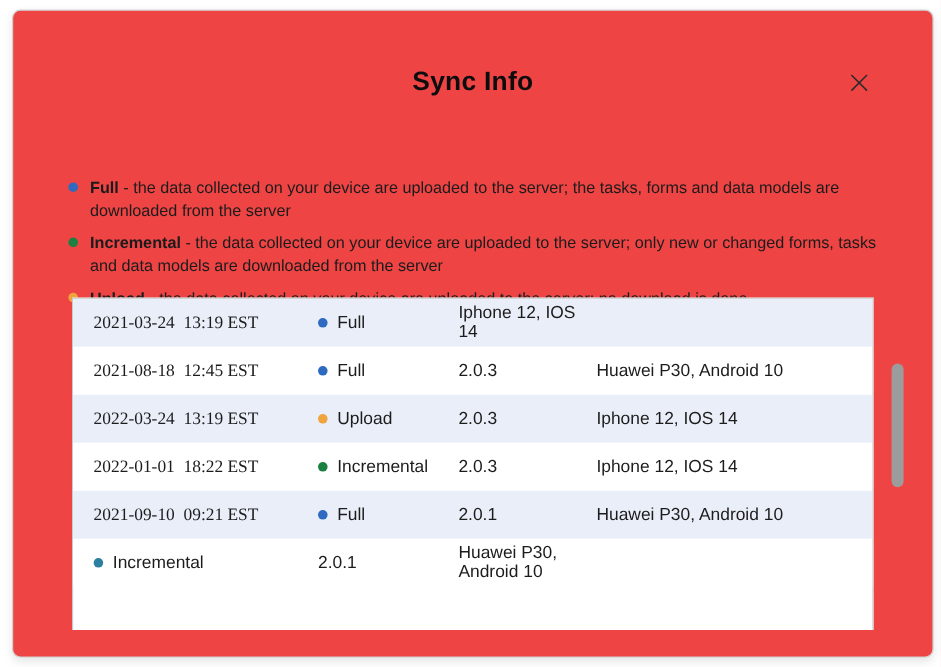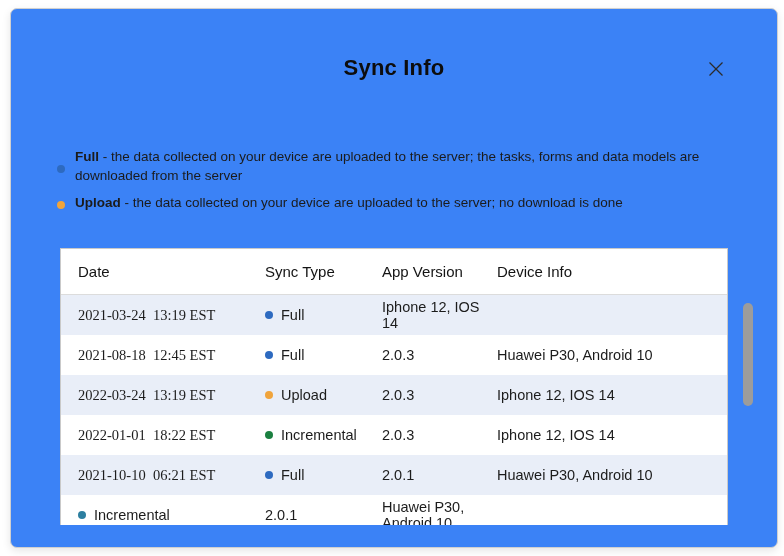--- a/index.html
+++ b/index.html
@@ -1,21 +1,21 @@
 <!DOCTYPE html>
 <html><head>
 <meta charset="utf-8">
 <style>
   * { margin: 0; padding: 0; box-sizing: border-box; }
   html, body { width: 784px; height: 556px; background: #fff; }
   body { font-family: "Liberation Sans", sans-serif; color: #1d1d1f; position: relative; overflow: hidden; }
 
   .modal {
     position: absolute; left: 10px; top: 8px; width: 768px; height: 540px;
-    background: #3b82f6; border: 1px solid #d0d0d0; border-radius: 7px;
+    background: #ef4444; border: 1px solid #d0d0d0; border-radius: 7px;
     box-shadow: 0 3px 8px rgba(0,0,0,0.10);
   }
 
   .modal-title {
     position: absolute; left: 0; top: 46px; width: 100%;
     text-align: center; font-size: 22px; font-weight: 700; color: #0d0d0d;
     letter-spacing: 0.2px;
   }
   .close-btn {
     position: absolute; left: 694px; top: 49px; width: 22px; height: 22px;
@@ -24,21 +24,21 @@
   }
 
   .banner {
     position: absolute; left: 18px; top: 92px; width: 730px; height: 31px;
     background: #f4f4f4; border-radius: 2px;
     display: flex; align-items: center; padding-left: 30px;
   }
   .banner-text { font-size: 15px; font-weight: 700; color: #8f8f8f; }
 
   .legend { position: absolute; left: 46px; top: 138px; width: 692px; }
-  .legend-item { display: flex; align-items: center; margin-bottom: 8px; }
+  .legend-item { display: flex; align-items: flex-start; margin-bottom: 8px; }
   .legend-item .dot { margin-top: 5px; flex: 0 0 auto; }
   .legend-text { margin-left: 10px; font-size: 13.5px; line-height: 19px; color: #1b1b1b; }
   .legend-text b { font-weight: 700; }
 
   .dot {
     display: inline-block; width: 8px; height: 8px; border-radius: 50%;
     background: #2d6ac0;
   }
 
   .table-wrap {
@@ -79,34 +79,32 @@
     </svg>
   </button>
 
 
   <div class="legend" id="legend">
   <div class="legend-item">
     <span class="dot" style="background: rgb(45, 106, 192);"></span>
     <span class="legend-text"><b class="term">Full</b><span class="desc"> - the data collected on your device are uploaded to the server; the tasks, forms and data models are downloaded from the server</span></span>
   </div>
 
+  <div class="legend-item">
+    <span class="dot" style="background: rgb(27, 128, 64);"></span>
+    <span class="legend-text"><b class="term">Incremental</b><span class="desc"> - the data collected on your device are uploaded to the server; only new or changed forms, tasks and data models are downloaded from the server</span></span>
+  </div>
 
   <div class="legend-item">
     <span class="dot" style="background: rgb(240, 164, 60);"></span>
     <span class="legend-text"><b class="term">Upload</b><span class="desc"> - the data collected on your device are uploaded to the server; no download is done</span></span>
   </div>
 </div>
 
   <div class="table-wrap">
-    <div class="thead">
-      <div class="th">Date</div>
-      <div class="th">Sync Type</div>
-      <div class="th">App Version</div>
-      <div class="th">Device Info</div>
-    </div>
     <div id="tbody">
   <div class="trow">
     <div class="td date">2021-03-24  13:19 EST</div>
     <div class="td sync">
       <span class="dot" style="background: rgb(45, 106, 192);"></span>
       <span class="sync-label">Full</span>
     </div>
     <div class="td dev">Iphone 12, IOS 14</div>
   </div>
 
@@ -134,21 +132,21 @@
     <div class="td date">2022-01-01  18:22 EST</div>
     <div class="td sync">
       <span class="dot" style="background: rgb(27, 128, 64);"></span>
       <span class="sync-label">Incremental</span>
     </div>
     <div class="td ver">2.0.3</div>
     <div class="td dev">Iphone 12, IOS 14</div>
   </div>
 
   <div class="trow">
-    <div class="td date">2021-10-10  06:21 EST</div>
+    <div class="td date">2021-09-10  09:21 EST</div>
     <div class="td sync">
       <span class="dot" style="background: rgb(45, 106, 192);"></span>
       <span class="sync-label">Full</span>
     </div>
     <div class="td ver">2.0.1</div>
     <div class="td dev">Huawei P30, Android 10</div>
   </div>
 
   <div class="trow">
     <div class="td sync">

